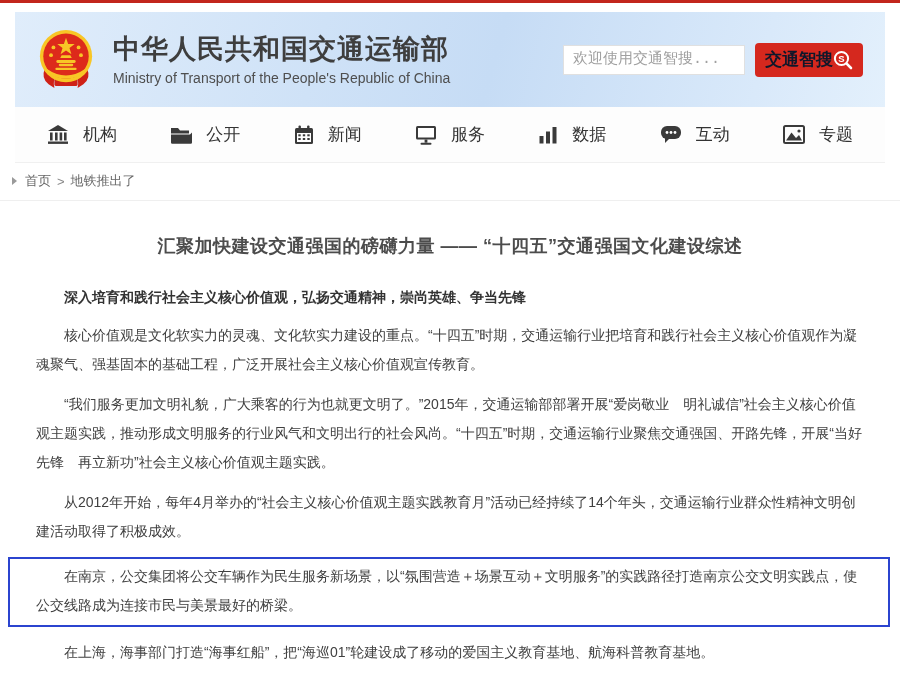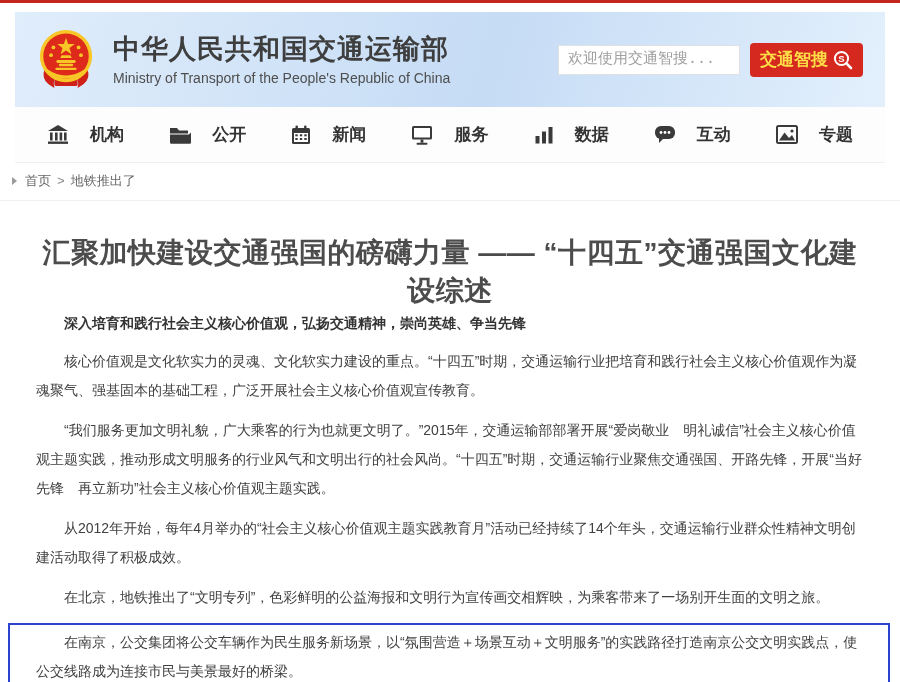--- a/index.html
+++ b/index.html
@@ -27,59 +27,58 @@
   .site-subtitle { font-size: 14px; color: #4e4e4e; margin-top: 5px; }
   .search-area { margin-left: auto; display: flex; align-items: center; }
   .search-input {
     width: 182px; height: 30px; border: 1px solid #e0e0e0; background: #fff;
     font-size: 15px; color: #666; padding: 0 9px; outline: none;
     font-family: Liberation Mono, monospace;
   }
   .search-input::placeholder { color: #a0a0a0; }
   .search-btn {
     height: 34px; margin-left: 10px; border: none; cursor: pointer;
-    background: #d5281e; color: #fde047; font-weight: bold; font-size: 17px;
-    padding: 0 10px; border-radius: 4px; display: flex; align-items: center; gap: 5px;
+    background: #d5281e; color: #0f172a; font-weight: bold; font-size: 17px;
+    padding: 0 10px; border-radius: 4px; display: flex; align-items: center; 
     font-family: "Liberation Sans", "DejaVu Sans", sans-serif;
     justify-content: center;
   }
 
   
   .main-nav {
     margin: 0 15px; height: 56px;
     display: flex; align-items: center; justify-content: space-between;
     padding: 0 32px; background: #fdfdfd;
     border-bottom: 1px solid #f0f0f0;
   }
   .nav-item {
-    display: flex; align-items: center; gap: 21px; cursor: pointer;
-    font-size: 17px; font-weight: bold; color: #333;
+    display: flex; align-items: center; gap: 14px; cursor: pointer;
+    font-size: 17px; font-weight: normal; color: #333;
   }
   .nav-item svg { display: block; }
 
   
   .breadcrumb {
     padding: 9px 4px 10px 12px; font-size: 13px; color: #666;
     display: flex; align-items: center; gap: 6px;
     border-bottom: 1px solid #efefef;
-    font-family: Liberation Mono, monospace;
   }
   .crumb-arrow {
     width: 0; height: 0; display: inline-block;
     border-left: 5px solid #9a9a9a; border-top: 4px solid transparent;
     border-bottom: 4px solid transparent; margin-right: 2px;
   }
   .crumb-link { cursor: pointer; color: #666; }
   .crumb-sep { color: #888; }
 
   
   .article { padding: 0 36px; }
   .article-title {
-    text-align: center; font-size: 28px; font-weight: bold; color: #4c4c4c;
-    margin-top: 33px; letter-spacing: 0.5px;
+    text-align: center; font-size: 18px; font-weight: bold; color: #4c4c4c;
+    margin-top: 33px; margin-bottom: 26px; letter-spacing: 0.5px;
   }
   .article-subheading {
     font-size: 14px; font-weight: bold; color: #333;
     text-indent: 2em; line-height: 26px; margin-bottom: 6px;
   }
   .article p.body-para {
     font-size: 14px; color: #404040; line-height: 29px;
     text-indent: 2em; margin: 11px 0;
   }
   .article p.highlight {
@@ -208,17 +207,16 @@
   <span class="crumb-sep">&gt;</span>
   <span class="crumb-link">地铁推出了</span>
 </div>
 
 <div class="article">
   <h1 class="article-title">汇聚加快建设交通强国的磅礴力量 —— “十四五”交通强国文化建设综述</h1>
   <p class="article-subheading">深入培育和践行社会主义核心价值观，弘扬交通精神，崇尚英雄、争当先锋</p>
   <p class="body-para">核心价值观是文化软实力的灵魂、文化软实力建设的重点。“十四五”时期，交通运输行业把培育和践行社会主义核心价值观作为凝魂聚气、强基固本的基础工程，广泛开展社会主义核心价值观宣传教育。</p>
   <p class="body-para">“我们服务更加文明礼貌，广大乘客的行为也就更文明了。”2015年，交通运输部部署开展“爱岗敬业　明礼诚信”社会主义核心价值观主题实践，推动形成文明服务的行业风气和文明出行的社会风尚。“十四五”时期，交通运输行业聚焦交通强国、开路先锋，开展“当好先锋　再立新功”社会主义核心价值观主题实践。</p>
   <p class="body-para">从2012年开始，每年4月举办的“社会主义核心价值观主题实践教育月”活动已经持续了14个年头，交通运输行业群众性精神文明创建活动取得了积极成效。</p>
-  <p class="body-para">在北京，地铁推出了“文明专列”，色彩鲜明的公益海报和文明行为宣传画交相辉映，为乘客带来了一场别开生面的文明之旅。</p>
   <p class="body-para highlight" style="border-color: rgb(43, 68, 207);">在南京，公交集团将公交车辆作为民生服务新场景，以“氛围营造＋场景互动＋文明服务”的实践路径打造南京公交文明实践点，使公交线路成为连接市民与美景最好的桥梁。</p>
   <p class="body-para">在上海，海事部门打造“海事红船”，把“海巡01”轮建设成了移动的爱国主义教育基地、航海科普教育基地。</p>
 
 </div>
 
 </body></html>

